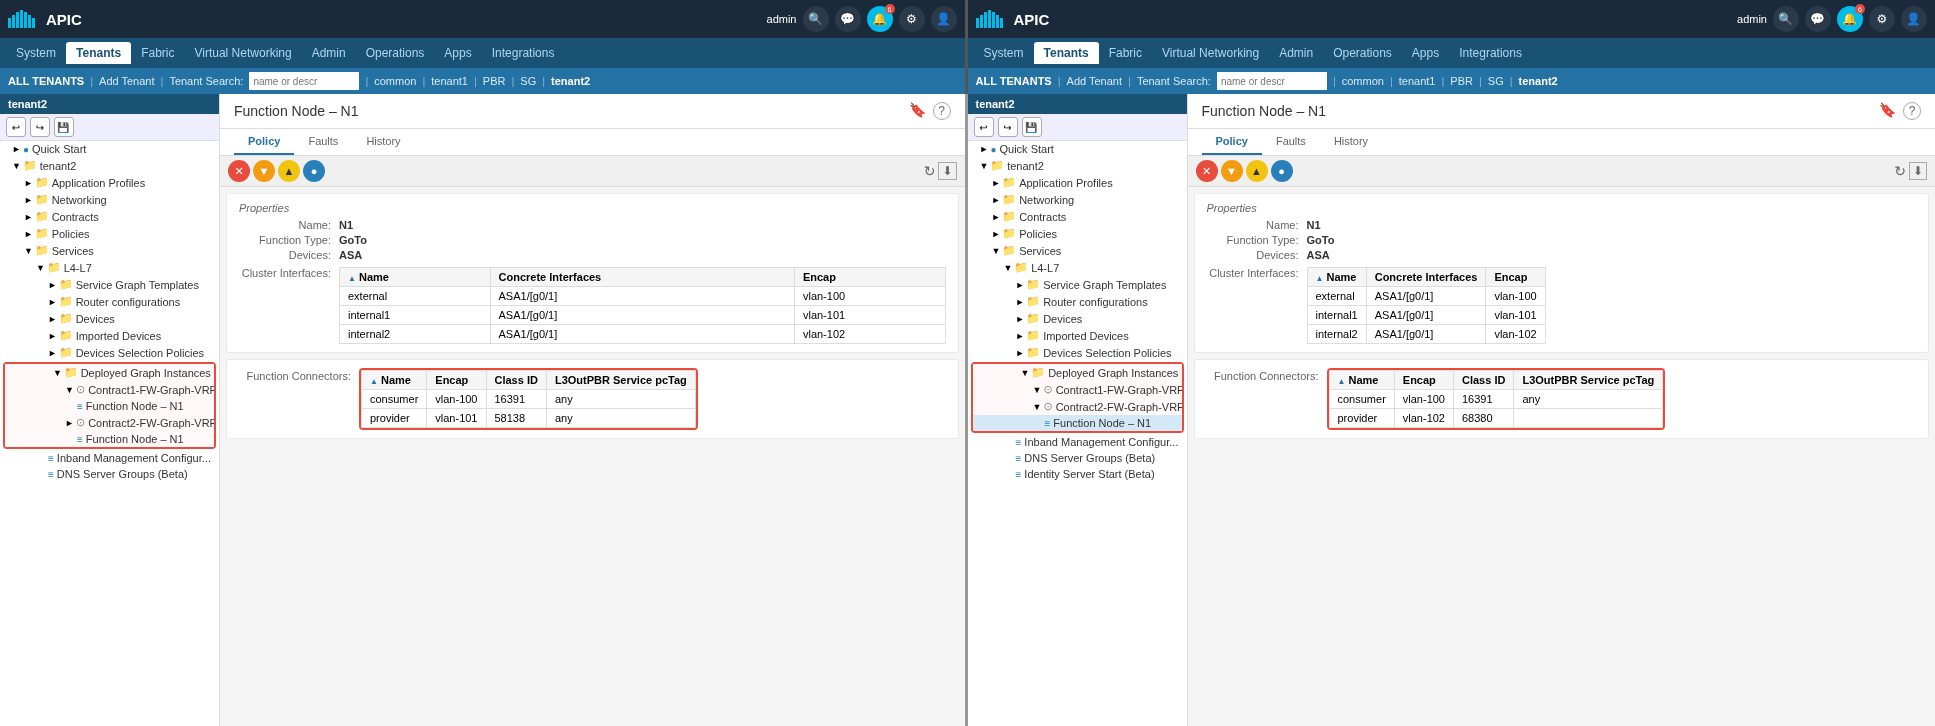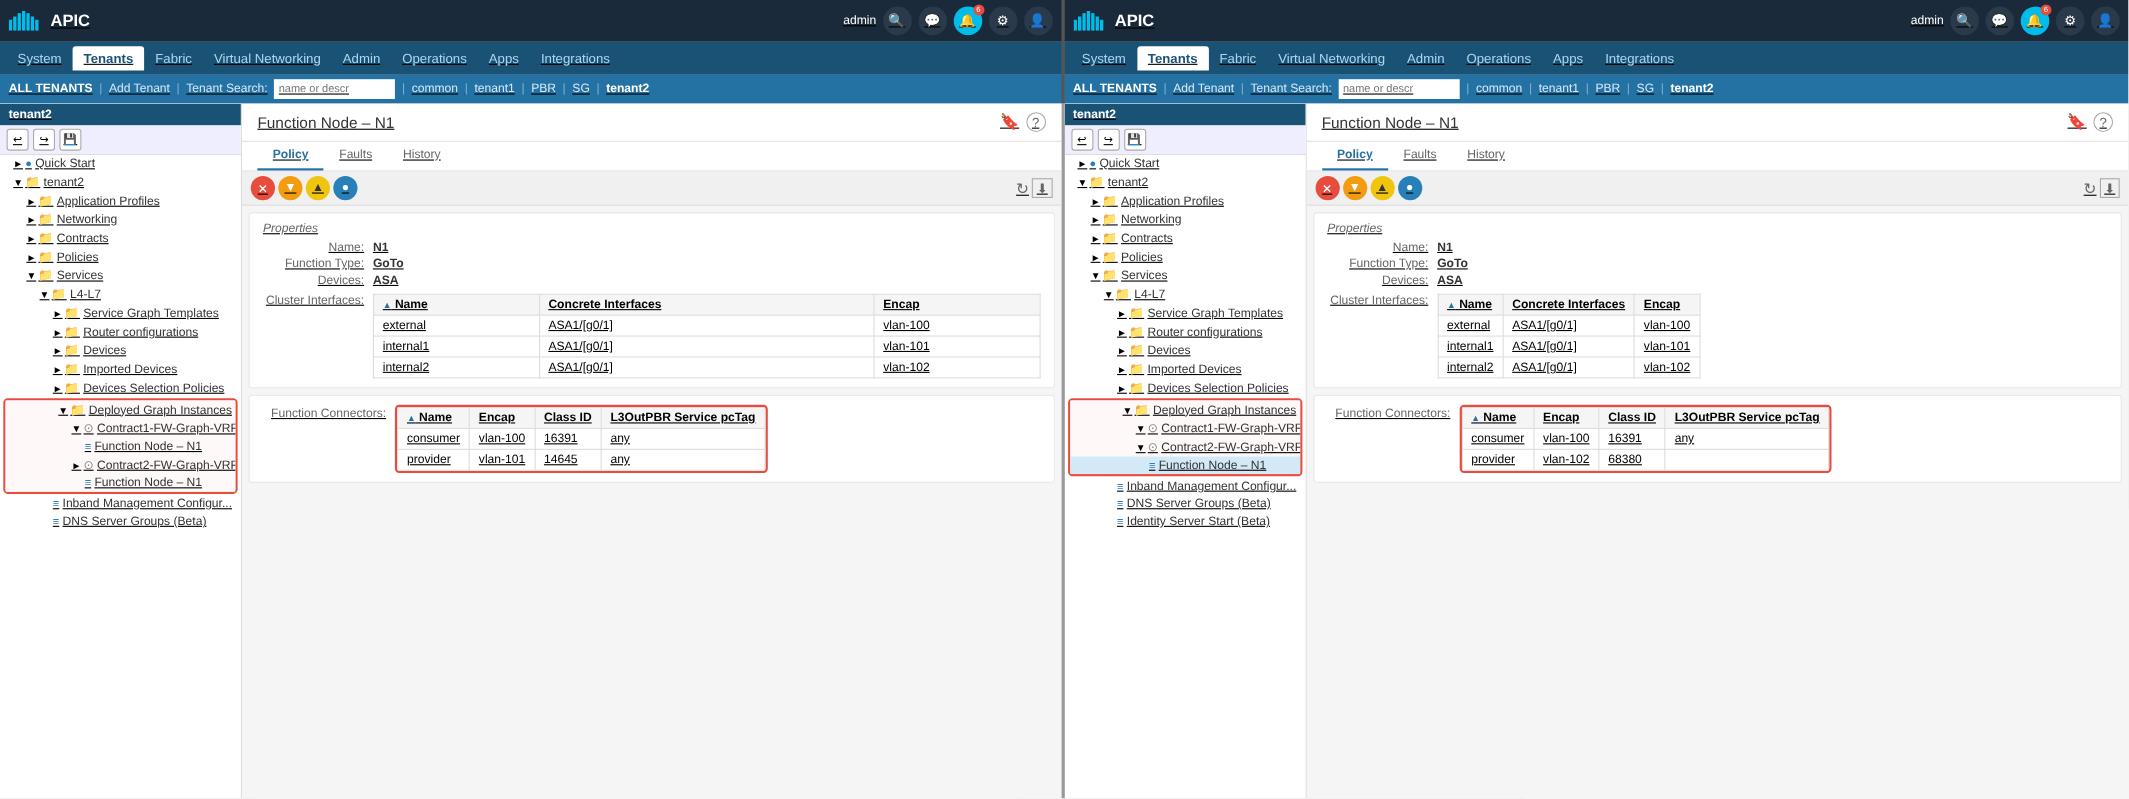--- a/index.html
+++ b/index.html
@@ -11,21 +11,21 @@
     .tenant-bar-item { color: #d6eaf8; font-size: 11px; cursor: pointer; }
     .tenant-bar-item.active { color: white; font-weight: bold; }
     .tenant-bar-sep { color: #7fb3d3; }
     .tenant-search { background: white; border: none; height: 18px; padding: 0 4px; font-size: 10px; width: 110px; color: #999; }
     .tree-item { display: flex; align-items: center; padding: 2px 4px; cursor: pointer; white-space: nowrap; overflow: hidden; }
     .tree-item.selected { background: #d4e9f7; }
     .tab { padding: 6px 14px; font-size: 11px; color: #666; cursor: pointer; border-bottom: 2px solid transparent; }
     .tab.active { color: #2471a3; border-bottom: 2px solid #2471a3; font-weight: bold; }
 
     
-    .app-wrapper { display: flex; flex-direction: column; height: 100%; text-decoration: underline; }
+    .app-wrapper { display: flex; flex-direction: column; height: 100%; }
     .panels-wrapper { display: flex; flex: 1; overflow: hidden; }
   </style>
 </head>
 <body>
 
 <div class="app-wrapper">
 
   <div style="display:flex; flex-shrink:0;">
 
     <div style="width:50%; background:#1a2a3a; display:flex; align-items:center; height:38px; padding:0 8px; gap:6px; border-right:3px solid #555;">
@@ -340,21 +340,21 @@
                   <tbody>
                     <tr>
                       <td style="border:1px solid #ddd;padding:3px 8px;background:white;">consumer</td>
                       <td style="border:1px solid #ddd;padding:3px 8px;background:white;">vlan-100</td>
                       <td style="border:1px solid #ddd;padding:3px 8px;background:white;">16391</td>
                       <td style="border:1px solid #ddd;padding:3px 8px;background:white;">any</td>
                     </tr>
                     <tr>
                       <td style="border:1px solid #ddd;padding:3px 8px;background:white;">provider</td>
                       <td style="border:1px solid #ddd;padding:3px 8px;background:white;">vlan-101</td>
-                      <td style="border:1px solid #ddd;padding:3px 8px;background:white;">14645</td>
+                      <td style="border:1px solid #ddd;padding:3px 8px;background:white;">58138</td>
                       <td style="border:1px solid #ddd;padding:3px 8px;background:white;">any</td>
                     </tr>
                   </tbody>
                 </table>
               </div>
             </div>
           </div>
         </div>
       </div>
     </div>

